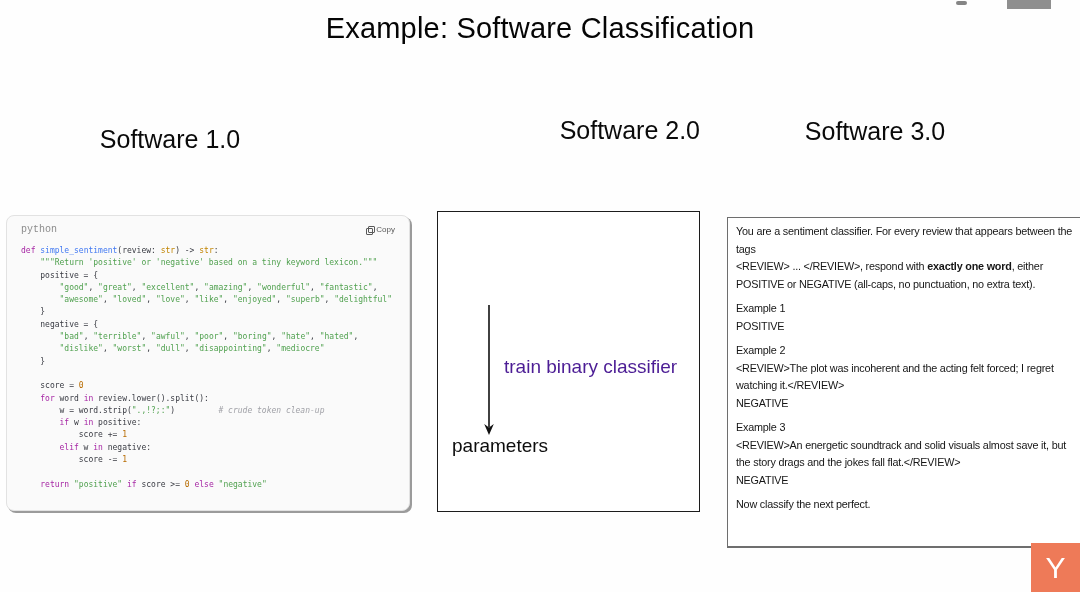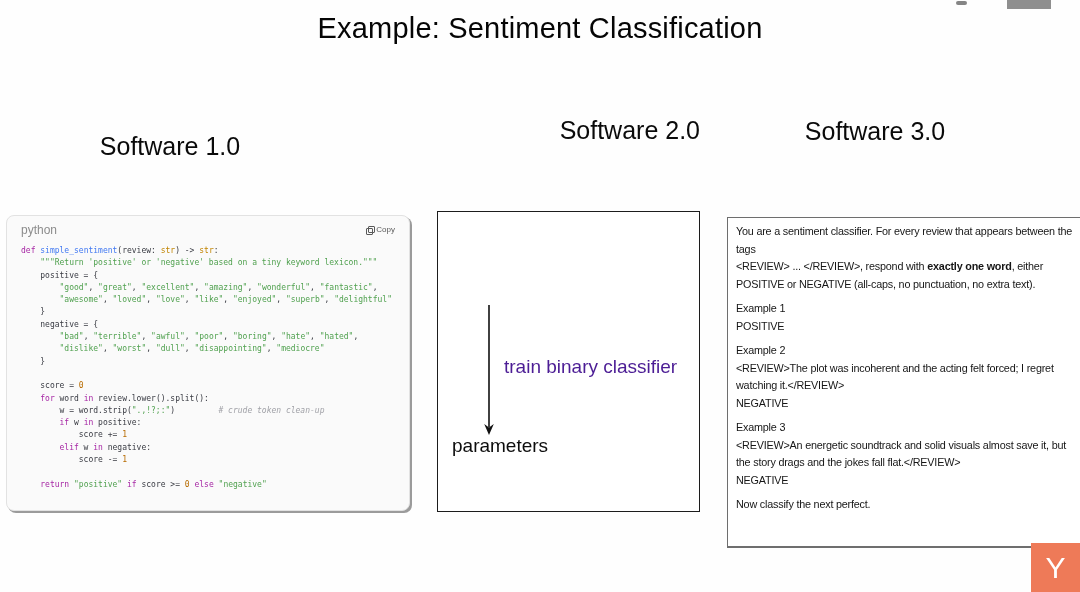--- a/index.html
+++ b/index.html
@@ -16,37 +16,37 @@
   .frag-bar { position: absolute; left: 1007px; top: 0; width: 44px; height: 9px; background: #8f8f8f; }
   .frag-dot { position: absolute; left: 956px; top: 1px; width: 11px; height: 4px; background: #666; border-radius: 2px; opacity: .8; }
 
   
   .slide-title {
     position: absolute; left: 0; right: 0; top: 12px;
     text-align: center; font-size: 29px; font-weight: 500; color: #050505;
     letter-spacing: 0.2px;
   }
   .col-head { position: absolute; font-size: 25px; font-weight: 400; color: #0a0a0a; text-align: center; }
-  .col-head.c1 { left: 0;   width: 340px; top: 132px; }
+  .col-head.c1 { left: 0;   width: 340px; top: 125px; }
   .col-head.c2 { left: 430px; width: 270px; top: 116px; text-align: right; }
   .col-head.c3 { left: 700px; width: 350px; top: 117px; }
 
   
   .code-card {
     position: absolute; left: 6px; top: 215px; width: 404px; height: 296px;
     background: var(--code-bg, #fafafa);
     border: 1px solid #e2e2e2; border-radius: 8px;
     box-shadow: 2px 2px 0 0 #9b9b9b;
     overflow: hidden;
   }
   .code-head {
     display: flex; justify-content: space-between; align-items: center;
     padding: 7px 14px 4px 14px; height: 24px;
   }
-  .code-lang { font-size: 12px; color: #8c8c8c; }
+  .code-lang { font-size: 10px; color: #8c8c8c; font-family: Liberation Mono, monospace; }
   .copy-btn { display: flex; align-items: center; gap: 3px; font-size: 8px; color: #595959; cursor: pointer; }
   .copy-ic { position: relative; width: 7px; height: 7px; }
   .copy-ic::before, .copy-ic::after { content: ""; position: absolute; width: 5px; height: 5px; border: 1px solid #595959; border-radius: 1px; }
   .copy-ic::before { left: 0; top: 2px; background: #fafafa; }
   .copy-ic::after { left: 2px; top: 0; }
   .code-body {
     padding: 5px 14px 8px 14px;
     font-family: "DejaVu Sans Mono", monospace;
     font-size: 8px; line-height: 12.3px;
     white-space: pre; color: var(--tk-pl, #383a42);
@@ -89,21 +89,21 @@
     display: flex; align-items: center; justify-content: center;
   }
   .yc-letter { color: #fff; font-size: 30px; font-weight: 400; }
 </style>
 </head>
 <body>
 
 <div class="frag-dot"></div>
 <div class="frag-bar"></div>
 
-<div class="slide-title">Example: Sentiment Classification</div>
+<div class="slide-title">Example: Software Classification</div>
 
 <div class="col-head c1">Software 1.0</div>
 <div class="col-head c2">Software 2.0</div>
 <div class="col-head c3">Software 3.0</div>
 
 <div class="code-card">
   <div class="code-head">
     <span class="code-lang">python</span>
     <span class="copy-btn">
       <span class="copy-ic"></span>

